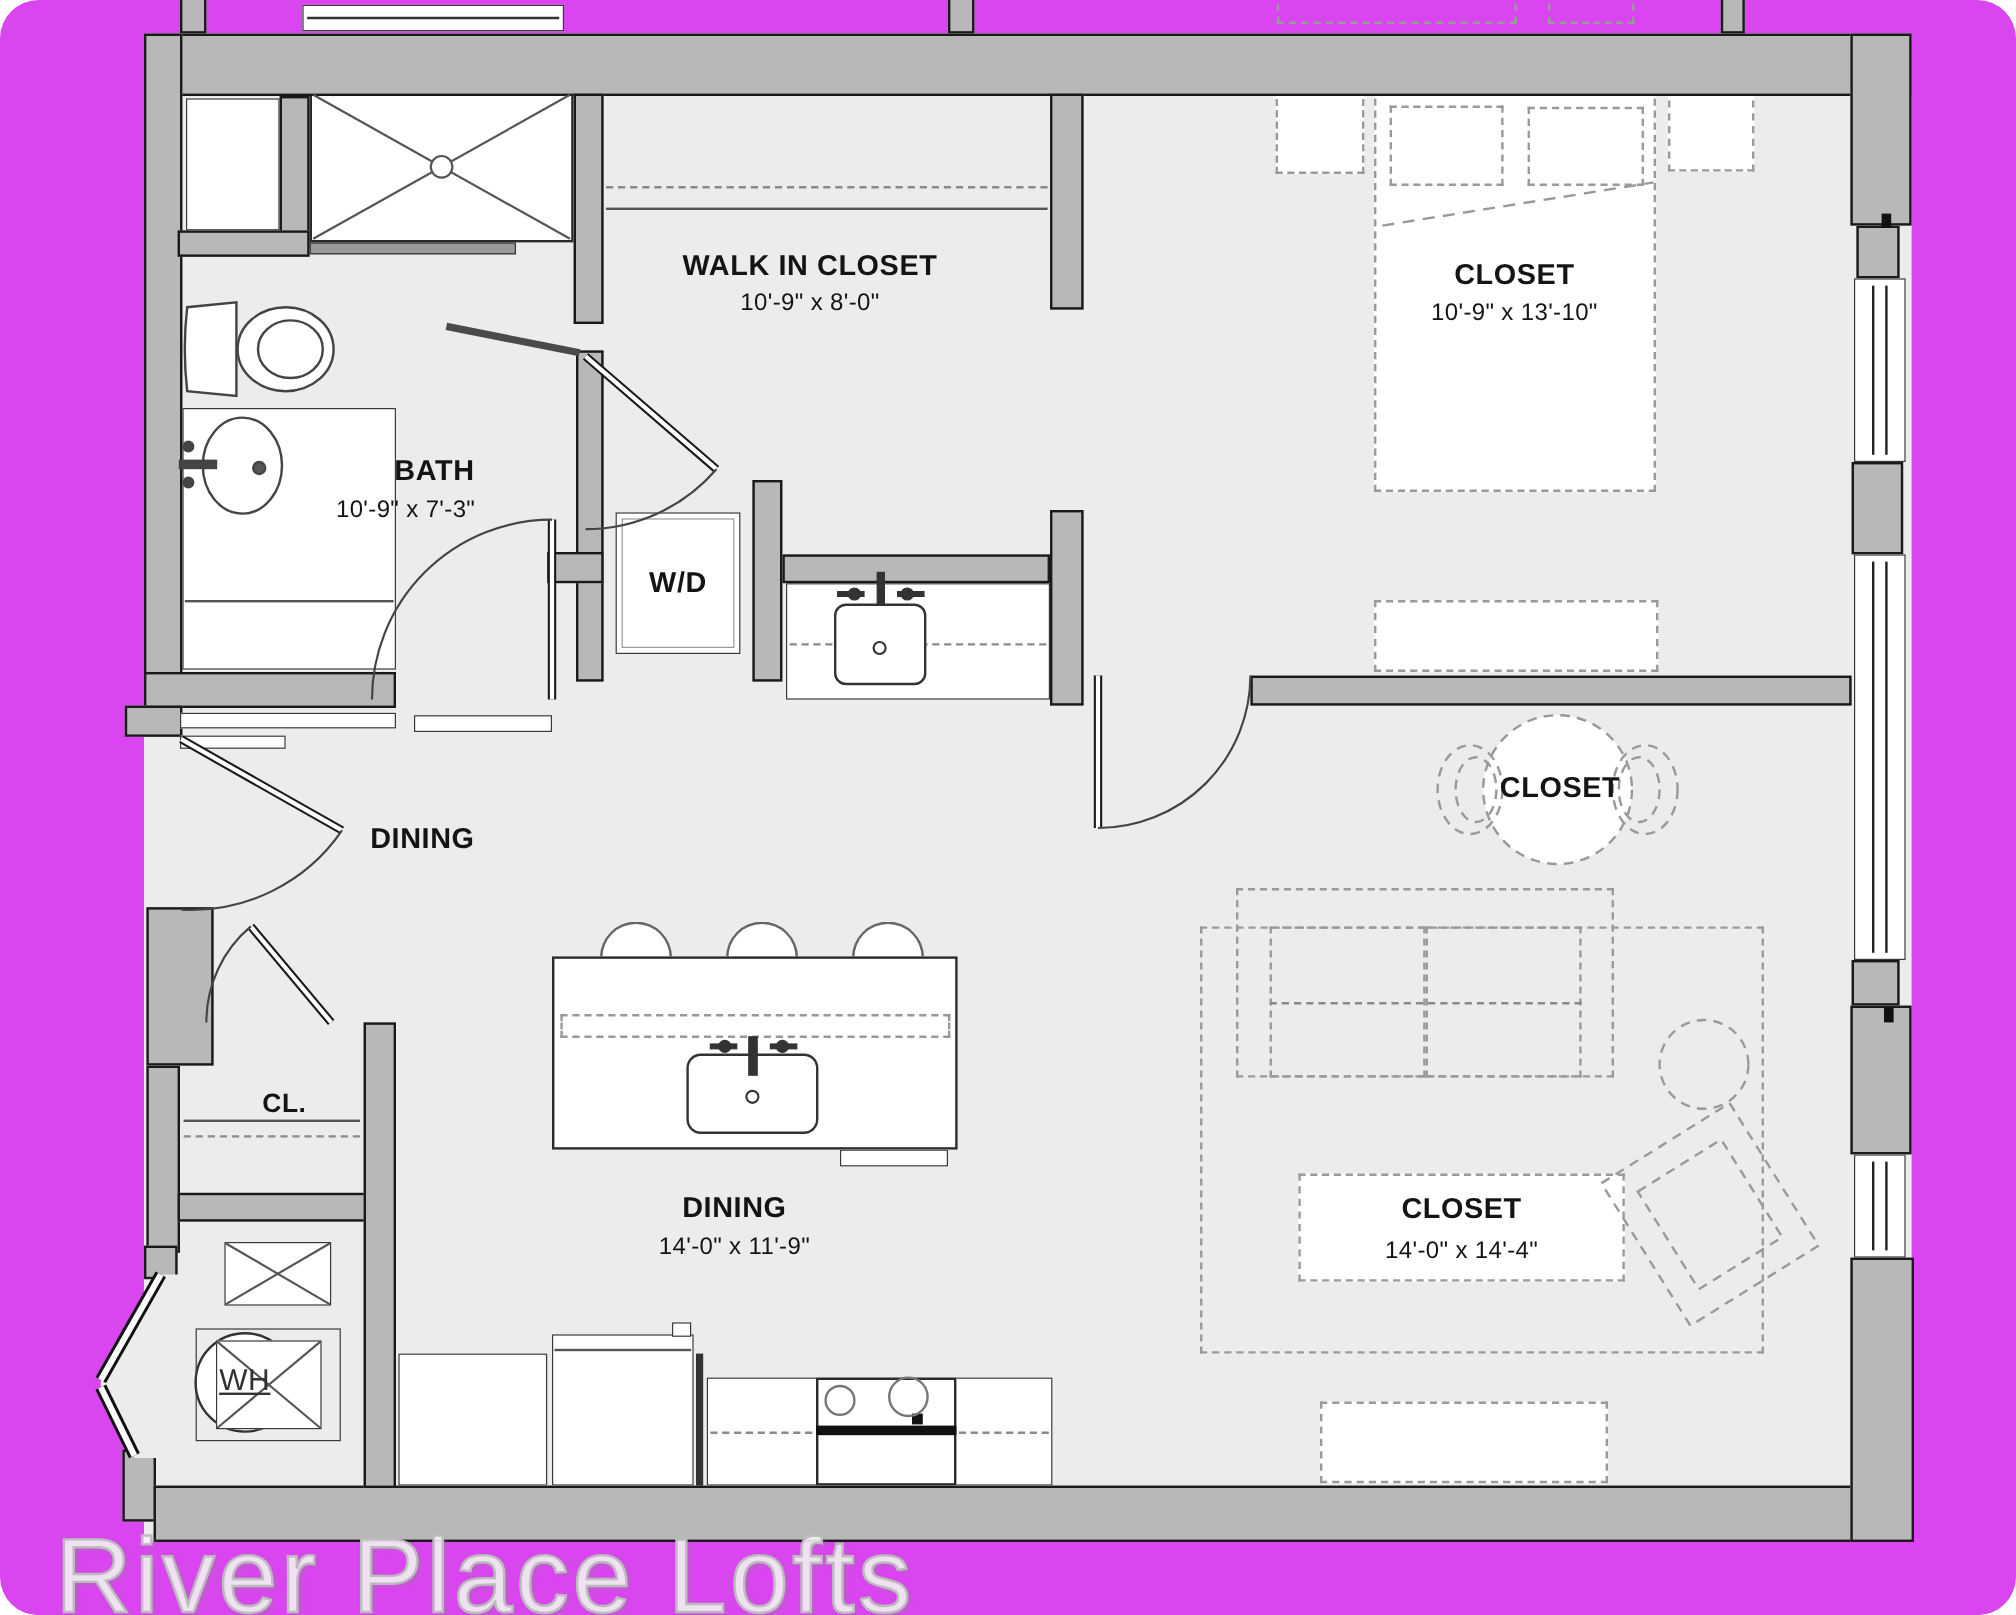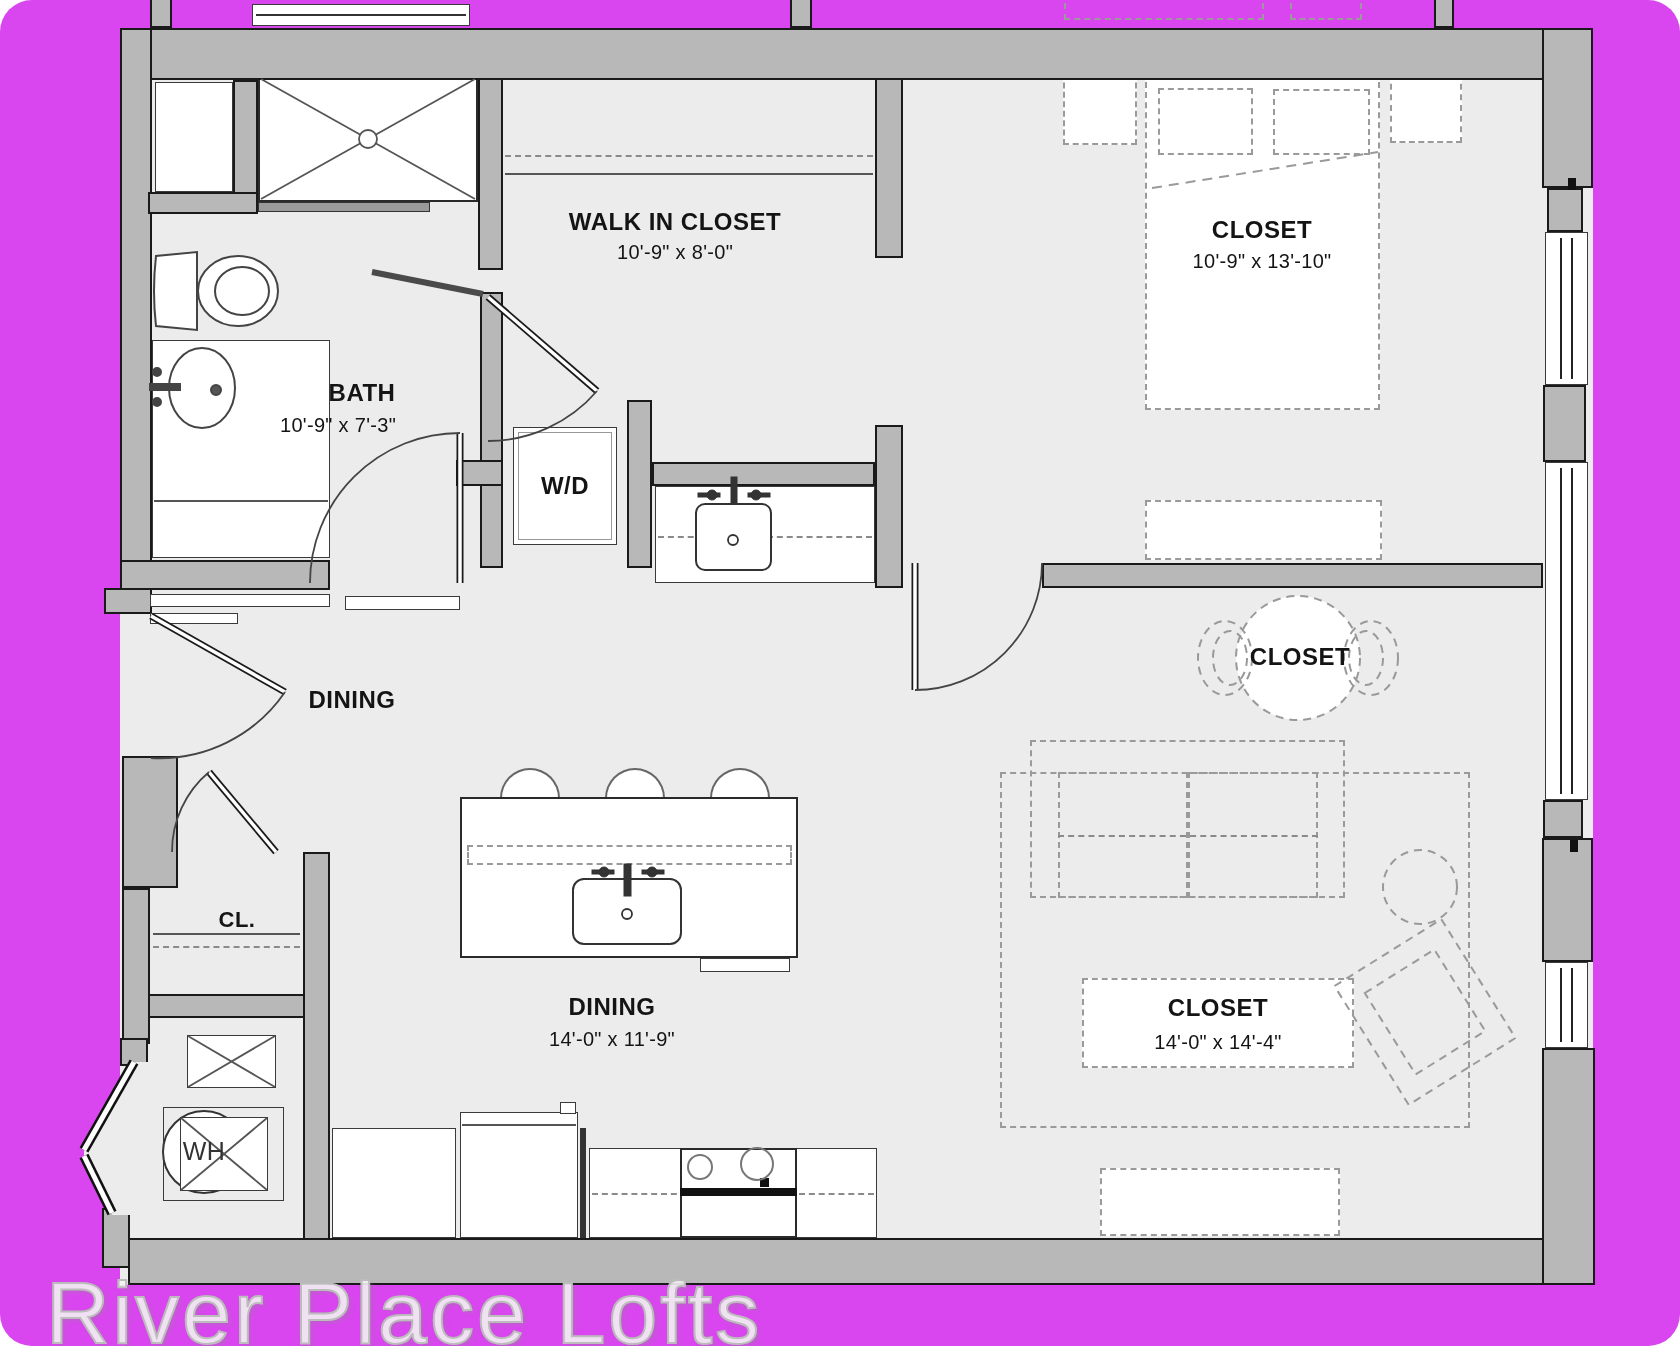--- a/index.html
+++ b/index.html
@@ -247,21 +247,21 @@
 
   <div class="lbl z50" style="left:675px;top:222px;">WALK IN CLOSET</div>
   <div class="lbl dims z50" style="left:675px;top:252px;">10'-9" x 8'-0"</div>
   <div class="lbl z50" style="left:1262px;top:230px;">CLOSET</div>
   <div class="lbl dims z50" style="left:1262px;top:261px;">10'-9" x 13'-10"</div>
   <div class="lbl z50" style="left:338px;top:393px;margin-left:24px;">BATH</div>
   <div class="lbl dims z50" style="left:338px;top:425px;">10'-9" x 7'-3"</div>
   <div class="lbl z50" style="left:565px;top:486px;">W/D</div>
   <div class="lbl z50" style="left:352px;top:700px;">DINING</div>
   <div class="lbl sm z50" style="left:237px;top:920px;">CL.</div>
-  <div class="lbl whlbl z50" style="left:204px;top:1151px;">WH</div>
+  <div class="lbl whlbl z50" style="left:204px;top:1151px;text-decoration:underline;">WH</div>
   <div class="lbl z50" style="left:612px;top:1007px;">DINING</div>
   <div class="lbl dims z50" style="left:612px;top:1039px;">14'-0" x 11'-9"</div>
   <div class="lbl z50" style="left:1300px;top:657px;">CLOSET</div>
   <div class="lbl z50" style="left:1218px;top:1008px;">CLOSET</div>
   <div class="lbl dims z50" style="left:1218px;top:1042px;">14'-0" x 14'-4"</div>
 
   <div class="watermark">River Place Lofts</div>
 </div>
 
 </body></html>

